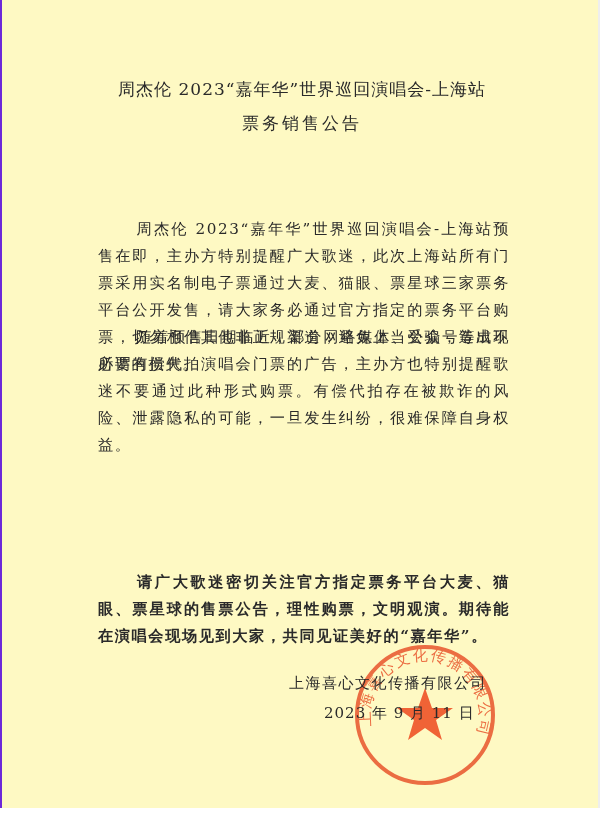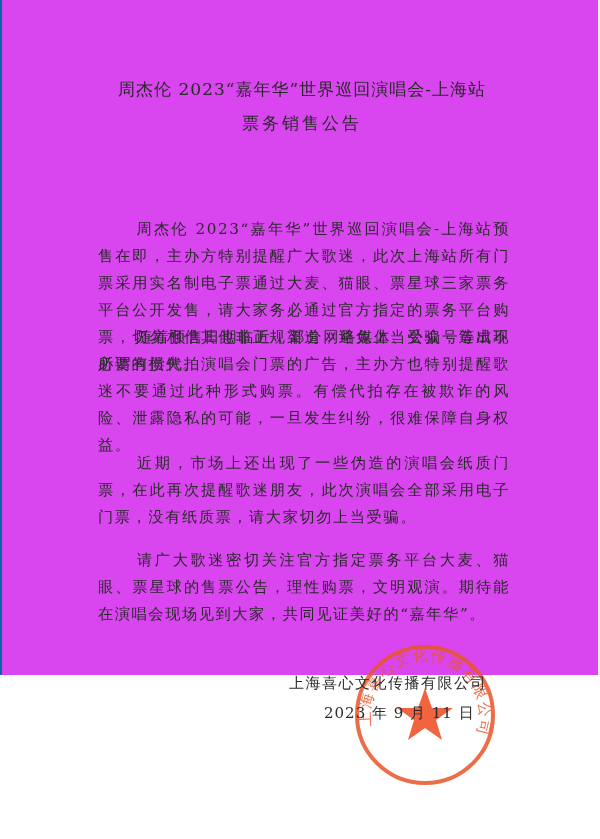--- a/index.html
+++ b/index.html
@@ -5,42 +5,42 @@
     html, body { margin: 0; padding: 0; }
     body {
       width: 600px; height: 839px;
       background: #ffffff;
       position: relative;
       overflow: hidden;
       font-family: "DejaVu Serif", "Liberation Serif", serif;
       color: #262626;
     }
     .page {
-      position: absolute; left: 0; top: 0; width: 600px; height: 675px;
-      background: #d946ef;
-      border-left: 2px solid #0369a1;
+      position: absolute; left: 0; top: 0; width: 600px; height: 808px;
+      background: #fef9c3;
+      border-left: 2px solid #6d28d9;
       border-right: 2px solid #eeeeee;
       box-sizing: border-box;
     }
     .title {
       position: absolute; left: 0; width: 600px; text-align: center;
       font-size: 17px; letter-spacing: 1px; color: #2a2a2a;
     }
     .title.l1 { top: 78px; }
     .title.l2 { top: 112px; letter-spacing: 3px; }
     .para {
       position: absolute; left: 96px; width: 412px;
       font-size: 15.2px; line-height: 27px; letter-spacing: 1.6px;
       text-align: justify; color: #2a2a2a;
     }
     .para .indent { display: inline-block; width: 38px; }
     .p1 { top: 172px; margin-top: 44px; }
     .p2 { top: 324px; }
     .p3 { top: 450px; }
-    .p4 { top: 547px; }
+    .p4 { top: 569px; font-weight: bold; }
     .sig-company {
       position: absolute; left: 287px; top: 674px;
       font-size: 15px; letter-spacing: 1.5px; color: #2a2a2a; z-index: 2;
     }
     .sig-date {
       position: absolute; left: 322px; top: 704px;
       font-size: 15px; letter-spacing: 1px; color: #2a2a2a; z-index: 2;
     }
     .seal {
       position: absolute; left: 348px; top: 640px; width: 150px; height: 150px;
@@ -49,21 +49,20 @@
   </style>
 </head>
 <body>
 
 <div class="page">
   <div class="title l1">周杰伦 2023“嘉年华”世界巡回演唱会-上海站</div>
   <div class="title l2">票务销售公告</div>
 
   <div class="para p1"><span class="indent"></span><span>周杰伦 2023“嘉年华”世界巡回演唱会-上海站预售在即，主办方特别提醒广大歌迷，此次上海站所有门票采用实名制电子票通过大麦、猫眼、票星球三家票务平台公开发售，请大家务必通过官方指定的票务平台购票，切勿相信其他非正规渠道，避免上当受骗，造成不必要的损失。</span></div>
   <div class="para p2"><span class="indent"></span><span>随着预售日期临近，部分网络媒体、公众号等出现所谓有偿代拍演唱会门票的广告，主办方也特别提醒歌迷不要通过此种形式购票。有偿代拍存在被欺诈的风险、泄露隐私的可能，一旦发生纠纷，很难保障自身权益。</span></div>
-  <div class="para p3"><span class="indent"></span><span>近期，市场上还出现了一些伪造的演唱会纸质门票，在此再次提醒歌迷朋友，此次演唱会全部采用电子门票，没有纸质票，请大家切勿上当受骗。</span></div>
   <div class="para p4"><span class="indent"></span><span>请广大歌迷密切关注官方指定票务平台大麦、猫眼、票星球的售票公告，理性购票，文明观演。期待能在演唱会现场见到大家，共同见证美好的“嘉年华”。</span></div>
 
   <svg class="seal" viewBox="0 0 150 150">
     <defs>
       <path id="sealArc" d="M 22 90 A 55 55 0 1 1 128 90"></path>
     </defs>
     <circle cx="75" cy="75" r="68" fill="none" stroke="#e8552c" stroke-width="4"></circle>
     <text font-size="15" fill="#e8552c" font-family="'DejaVu Serif', serif" letter-spacing="2">
       <textPath href="#sealArc" startOffset="2%">上海喜心文化传播有限公司</textPath>
     </text>

